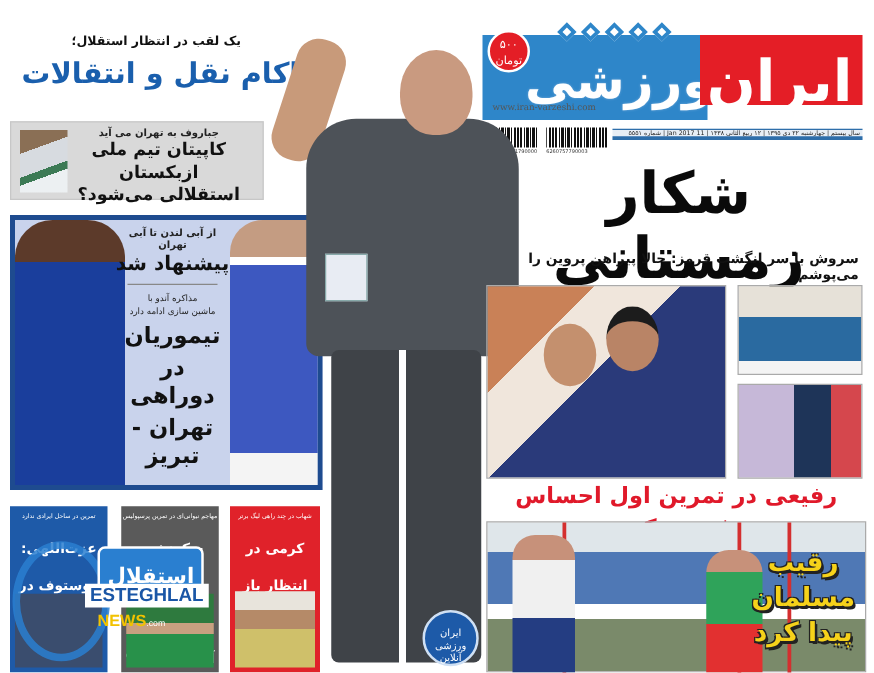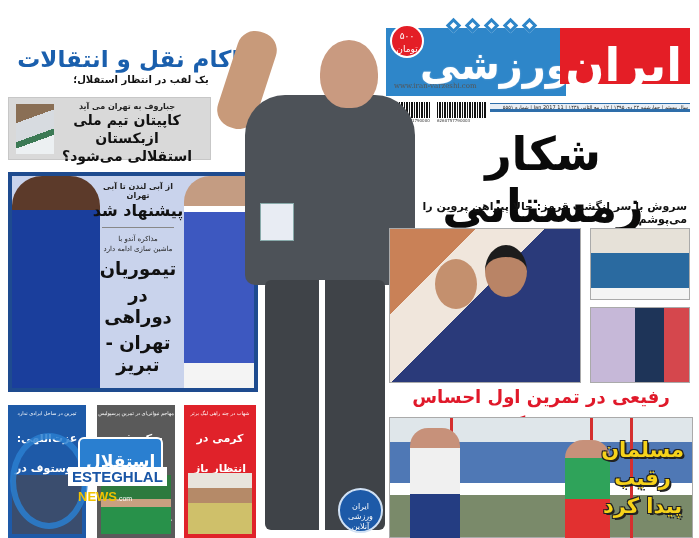--- a/index.html
+++ b/index.html
@@ -111,21 +111,21 @@
   </div>
   <div class="mast-url">www.iran-varzeshi.com</div>
 </div>
 
 <div class="abs barcode" style="left:389px;width:42px;"></div>
 <div class="abs barcode-num" style="left:389px;top:118px;">2412008071790000</div>
 <div class="abs barcode" style="left:437px;width:50px;"></div>
 <div class="abs barcode-num" style="left:437px;top:118px;">6260757790003</div>
 <div class="abs infobar">سال بیستم | چهارشنبه ۲۲ دی ۱۳۹۵ | ۱۲ ربیع الثانی ۱۴۳۸ | 11 Jan 2017 | شماره ۵۵۵۱</div>
 
-<div class="abs kicker" style="left:16px;top:28px;width:250px;margin-top:46px;">یک لقب در انتظار استقلال؛</div>
+<div class="abs kicker" style="left:0;top:28px;width:250px;">یک لقب در انتظار استقلال؛</div>
 <div class="abs headline-blue" style="left:8px;top:46px;width:250px;">ناکام نقل و انتقالات</div>
 
 <div class="abs gray-box">
   <div class="gray-photo"></div>
   <div class="gray-text">
     <div class="gray-kicker">جباروف به تهران می آید</div>
     <div class="gray-head">کاپیتان تیم ملی ازبکستان</div>
     <div class="gray-head">استقلالی می‌شود؟</div>
   </div>
 </div>
@@ -198,17 +198,17 @@
 
 <div class="abs red-head">رفیعی در تمرین اول احساس غربت نکرد</div>
 
 <div class="abs photo-bottom">
   <div class="pb-pole" style="left:60px;"></div>
   <div class="pb-pole" style="left:200px;"></div>
   <div class="pb-pole" style="left:240px;"></div>
   <div class="pb-player1"></div>
   <div class="pb-player2"></div>
   <div class="pb-yellow">
+    <div>رقیب</div>
     <div>مسلمان</div>
-    <div>رقیب</div>
     <div>پیدا کرد</div>
   </div>
 </div>
 
 </body></html>

